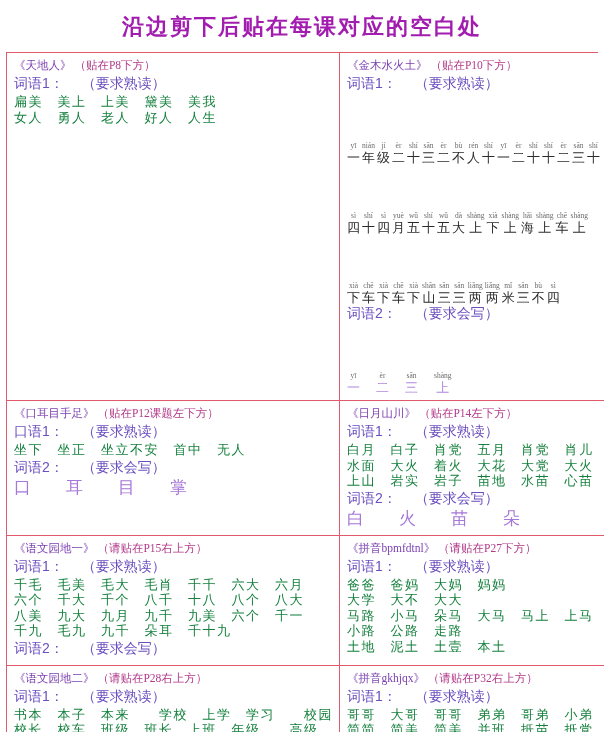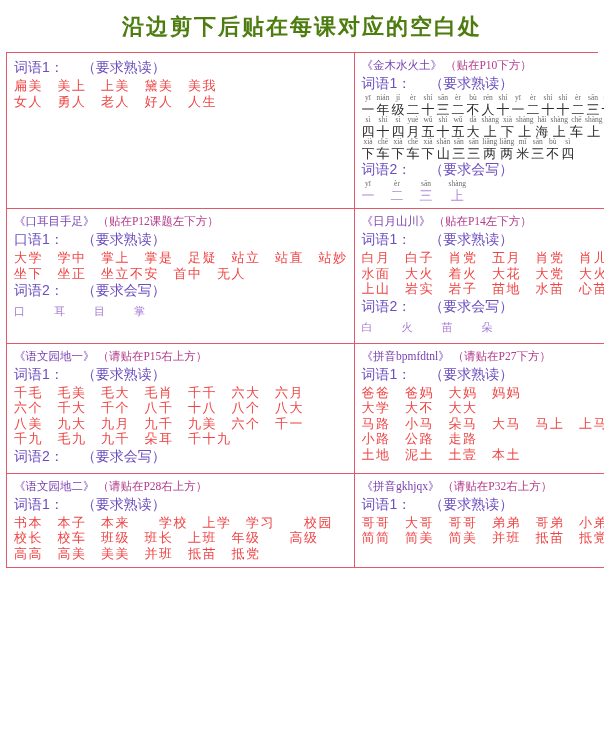--- a/index.html
+++ b/index.html
@@ -19,21 +19,21 @@
     height: 732px;
     box-sizing: border-box;
     background: #fff;
   }
   .page-title {
     text-align: center;
     font-family: "Liberation Serif", serif;
     font-weight: bold;
     font-size: 22px;
     letter-spacing: 2px;
-    color: #4d7c0f;
+    color: #a21caf;
     padding: 12px 0 10px 0;
   }
   .grid {
     display: grid;
     grid-template-columns: 1fr 1fr;
     border-top: 1.5px solid #e05a6a;
     border-left: 1.5px solid #e05a6a;
     width: 592px;
     margin: 0 auto;
     box-sizing: border-box;
@@ -61,46 +61,47 @@
     color: #6b4fbf;
     margin: 1px 0 1px 0;
     white-space: nowrap;
   }
   .sec-label .req {
     color: #6b4fbf;
     margin-left: 14px;
   }
   .wordline {
     font-family: "Liberation Serif", serif;
-    color: #ef4444;
+    color: #15803d;
     font-size: 13px;
     line-height: 15.5px;
     letter-spacing: 1.5px;
     white-space: nowrap;
     overflow: hidden;
   }
   .writeline {
     font-family: "Liberation Serif", serif;
-    font-size: 11px;
+    font-size: 17px;
     letter-spacing: 9px;
     color: #a678d8;
     line-height: 20px;
     white-space: nowrap;
   }
   .pyrow {
     display: flex;
     gap: 2px;
     white-space: nowrap;
     overflow: hidden;
   }
   .py {
     display: inline-block;
     text-align: center;
     font-family: "Liberation Serif", serif;
     line-height: 1;
+    margin-top: 48px;
   }
   .py .top {
     display: block;
     font-size: 7.5px;
     color: #6b6b6b;
     height: 9px;
     letter-spacing: 0;
   }
   .py .bot {
     display: block;
@@ -112,20 +113,24 @@
 </head>
 <body>
 
 <div id="page">
 
   <div class="page-title">沿边剪下后贴在每课对应的空白处</div>
 
   <div class="grid">
 
     <div class="cell">
+      <div class="lesson-head">
+        <span>《天地人》</span>
+        <span class="paste">（贴在P8下方）</span>
+      </div>
       <div class="sec-label">
         <span>词语1：</span>
         <span class="req">（要求熟读）</span>
       </div>
       <div class="wordline">扁美　美上　上美　黛美　美我</div>
       <div class="wordline">女人　勇人　老人　好人　人生</div>
     </div>
 
     <div class="cell">
       <div class="lesson-head">
@@ -352,21 +357,20 @@
 
     <div class="cell tall">
       <div class="lesson-head">
         <span>《口耳目手足》</span>
         <span class="paste">（贴在P12课题左下方）</span>
       </div>
       <div class="sec-label">
         <span>口语1：</span>
         <span class="req">（要求熟读）</span>
       </div>
-      <div class="wordline">大学　学中　掌上　掌是　足疑　站立　站直　站妙</div>
       <div class="wordline">坐下　坐正　坐立不安　首中　无人</div>
       <div class="sec-label">
         <span>词语2：</span>
         <span class="req">（要求会写）</span>
       </div>
       <div class="writeline">口　耳　目　掌</div>
     </div>
 
     <div class="cell tall">
       <div class="lesson-head">

